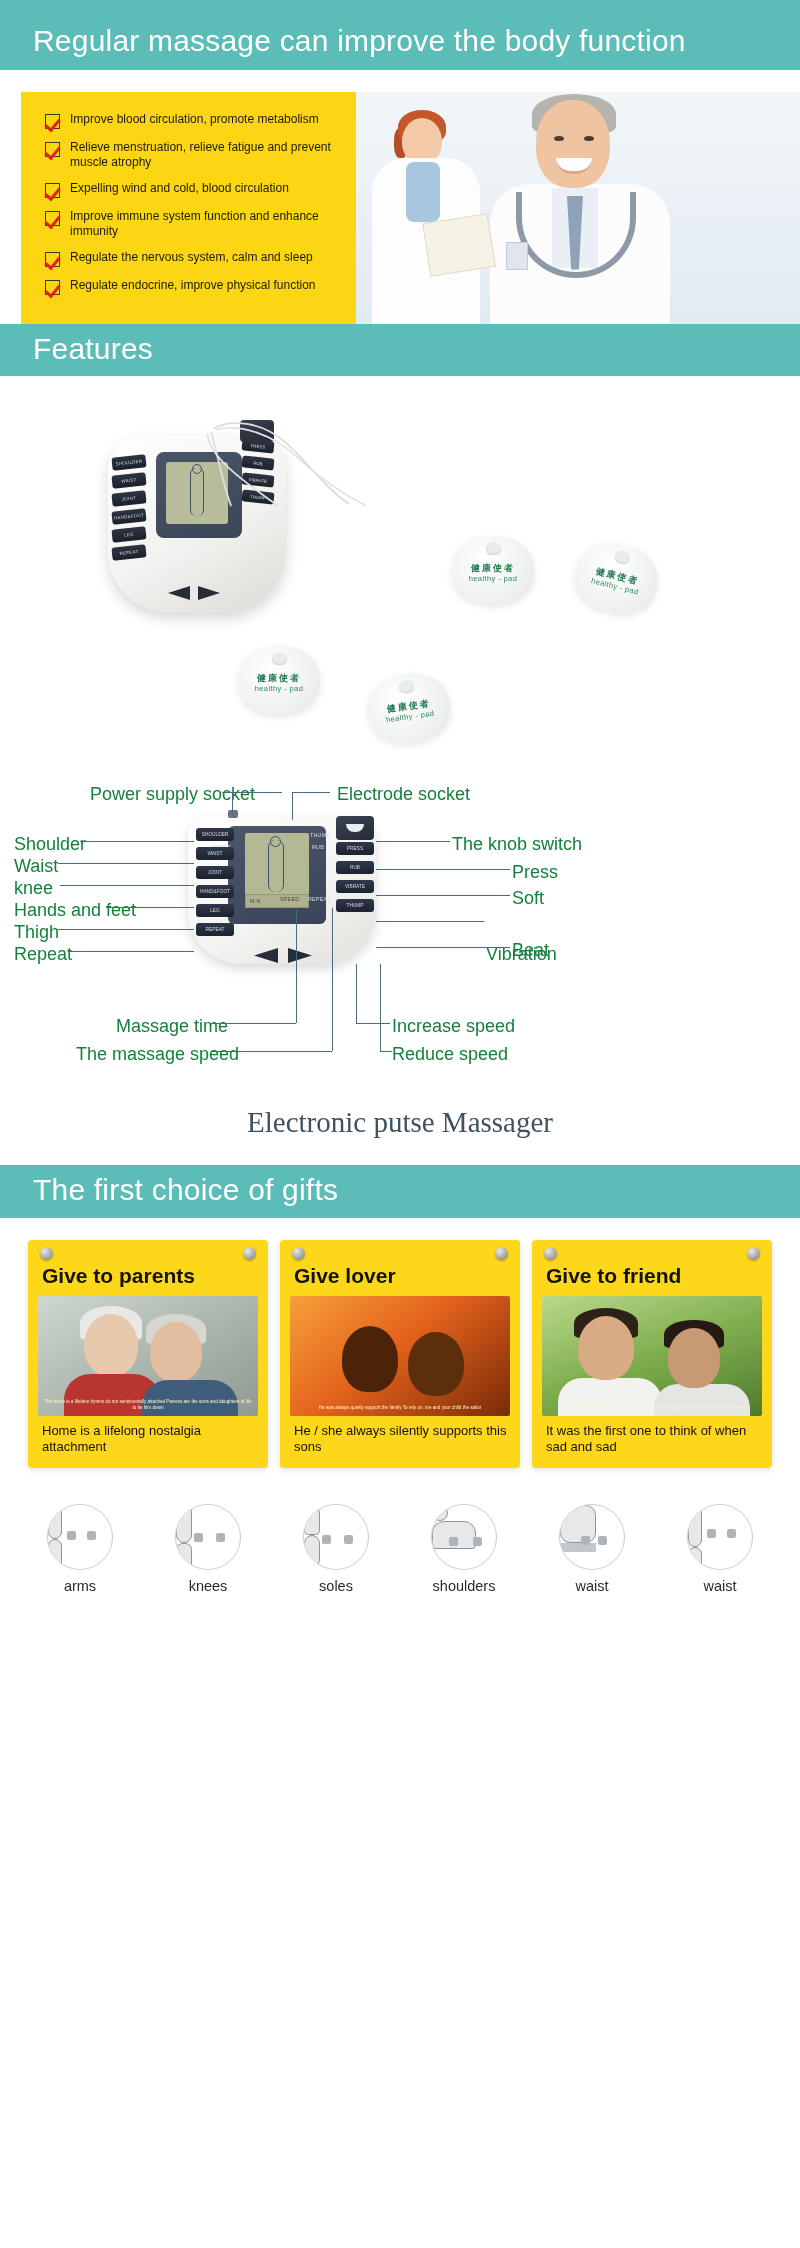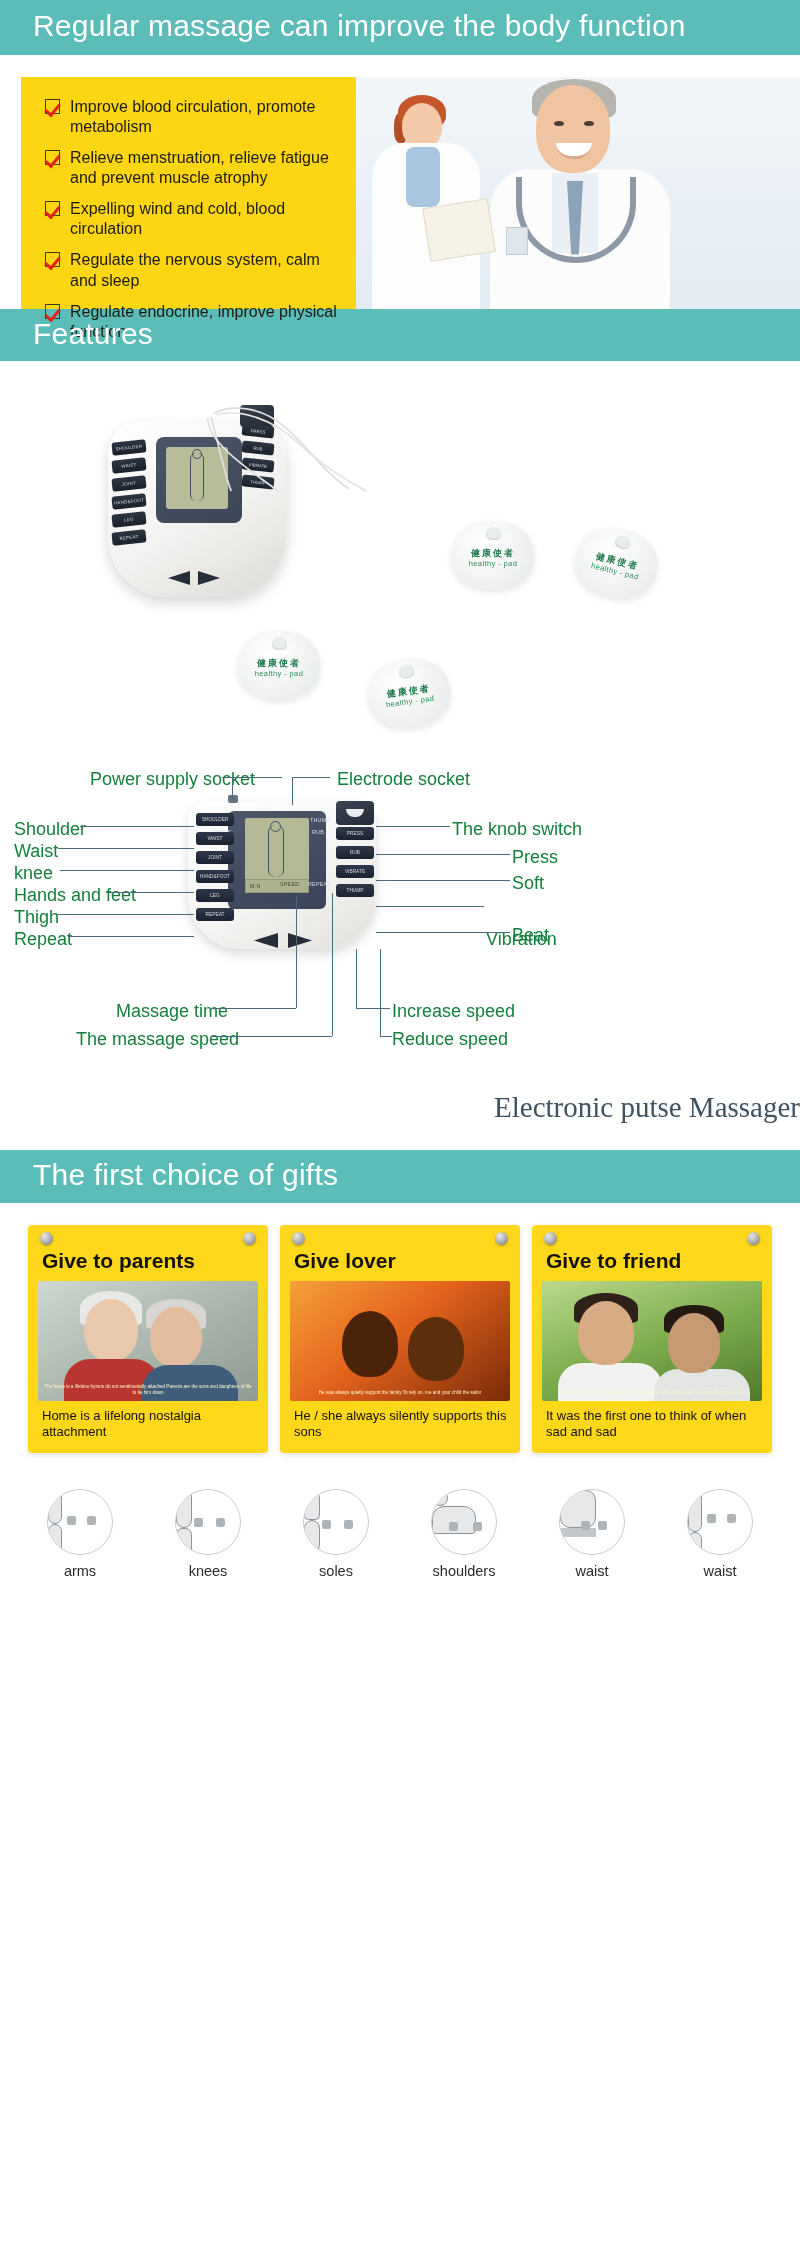--- a/index.html
+++ b/index.html
@@ -14,21 +14,21 @@
   
   .band {
     background: #5cbcb8;
     color: #ffffff;
     font-size: 30px;
     font-weight: 400;
     letter-spacing: .2px;
     padding: 8px 0 10px 33px;
     line-height: 1.15;
   }
-  .band-top { padding-top: 9px; padding-bottom: 11px; }
+  .band-top { padding-top: 24px; padding-bottom: 11px; }
 
   
   .benefits-row {
     display: flex;
     margin-top: 22px;
     height: 232px;
   }
   .benefits-box {
     background: #fcd513;
     width: 335px;
@@ -52,21 +52,21 @@
   .cbox::after {
     content: "";
     position: absolute;
     left: 2px; top: 1px;
     width: 6px; height: 12px;
     border: solid #e2231a;
     border-width: 0 3px 3px 0;
     transform: rotate(40deg);
   }
   .benefit-text {
-    font-size: 16px;
+    font-size: 12px;
     line-height: 1.26;
     color: #1c1c0e;
     font-weight: 500;
   }
 
   .doctor-photo {
     flex: 1;
     position: relative;
     overflow: hidden;
     background: linear-gradient(165deg,#eef3f7 0%,#dce7f0 40%,#cfdde9 100%);
@@ -227,21 +227,21 @@
   .dg-knob::after { content:""; position:absolute; left:10px; top:8px; width:18px; height:8px;
     background:#e9edf1; border-radius:0 0 12px 12px; }
   .dg-arrL,.dg-arrR { position:absolute; top:170px; width:24px; height:15px; background:#262d38; }
   .dg-arrL { left:254px; clip-path:polygon(100% 0,100% 100%,0 50%); }
   .dg-arrR { left:288px; clip-path:polygon(0 0,0 100%,100% 50%); }
   .dg-socket { position:absolute; left:228px; top:32px; width:10px; height:8px;
     background:#6a7480; border-radius:2px; }
 
   
   .prodname {
-    text-align:right;
+    text-align:center;
     font-family:"Liberation Serif", serif;
     font-size:29px;
     color:#3f5261;
     padding:18px 0 26px;
   }
 
   
   .gifts {
     display:flex;
     justify-content:center;
@@ -346,20 +346,24 @@
         <span class="cbox"></span>
         <span class="benefit-text">Improve blood circulation, promote metabolism</span>
       </div>
       <div class="benefit">
         <span class="cbox"></span>
         <span class="benefit-text">Relieve menstruation, relieve fatigue and prevent muscle atrophy</span>
       </div>
       <div class="benefit">
         <span class="cbox"></span>
         <span class="benefit-text">Expelling wind and cold, blood circulation</span>
+      </div>
+      <div class="benefit">
+        <span class="cbox"></span>
+        <span class="benefit-text">Improve immune system function and enhance immunity</span>
       </div>
       <div class="benefit">
         <span class="cbox"></span>
         <span class="benefit-text">Regulate the nervous system, calm and sleep</span>
       </div>
       <div class="benefit">
         <span class="cbox"></span>
         <span class="benefit-text">Regulate endocrine, improve physical function</span>
       </div>
     </div>

